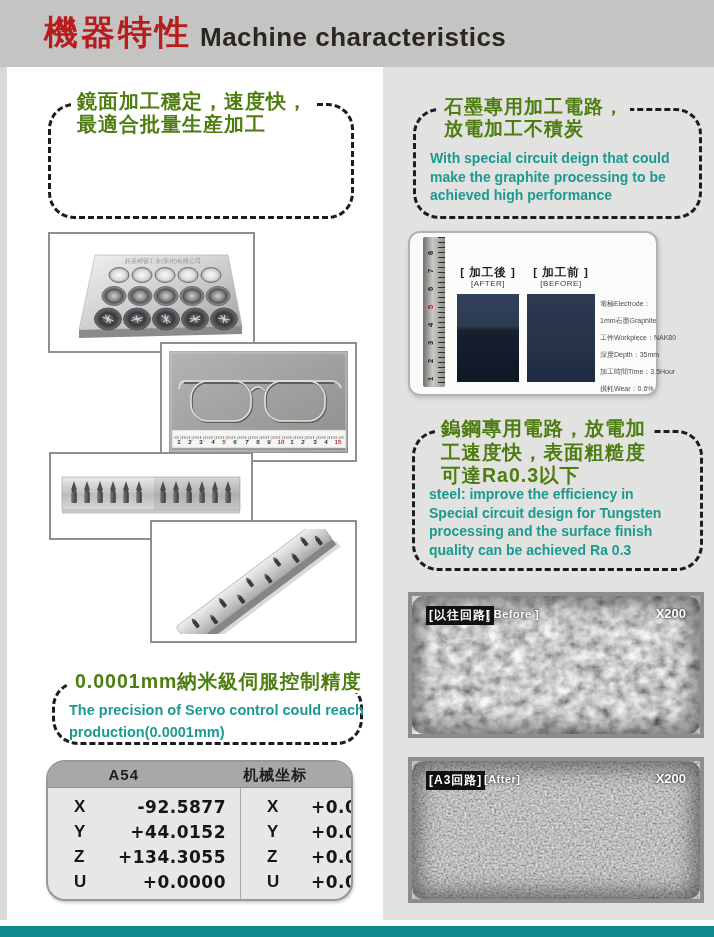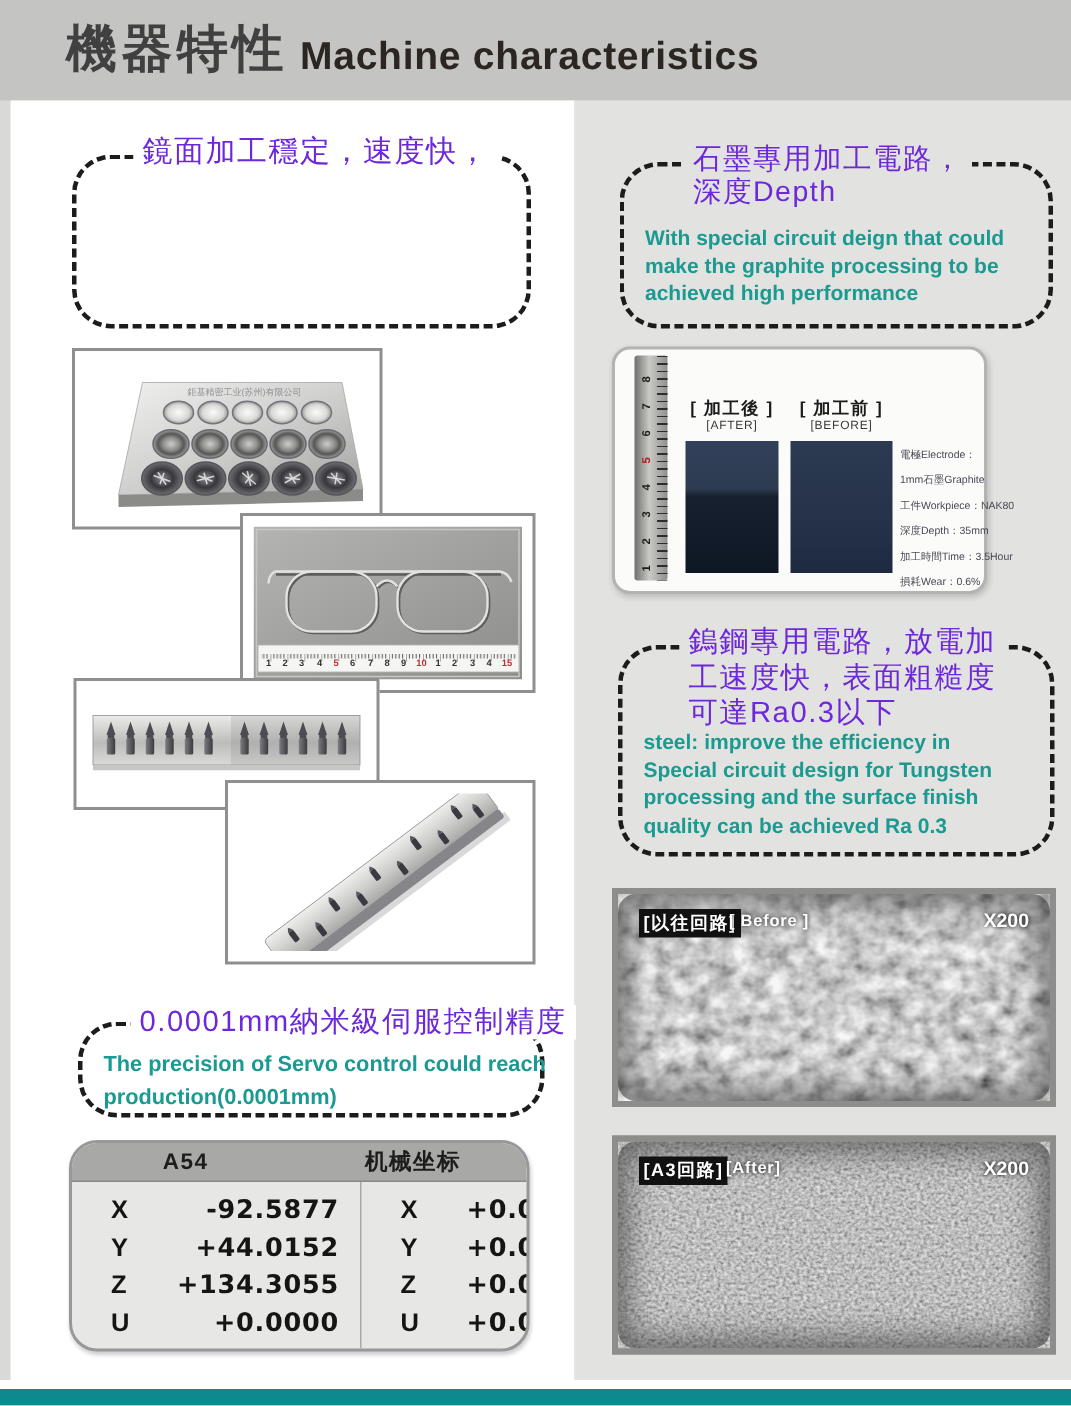--- a/index.html
+++ b/index.html
@@ -4,32 +4,32 @@
 <style>
   html,body{margin:0;padding:0;}
   body{width:714px;height:937px;position:relative;overflow:hidden;
        font-family:"Liberation Sans","DejaVu Sans",sans-serif;background:#ffffff;}
   .page{position:absolute;inset:0;background:#d9d9d7;}
   .abs{position:absolute;}
 
   
   .hdr{left:0;top:0;width:714px;height:67px;background:#c4c4c2;}
   .hdr .zh{position:absolute;left:44px;top:10px;font-size:34px;font-weight:bold;
-           letter-spacing:3px;color:#404040;}
+           letter-spacing:3px;color:#b91c1c;}
   .hdr .en{position:absolute;left:200px;top:22px;font-size:26px;font-weight:bold;
            letter-spacing:.5px;color:#2b2622;}
   .lpanel{left:7px;top:67px;width:376px;height:853px;background:#ffffff;}
   .rpanel{left:383px;top:67px;width:331px;height:853px;background:#e2e2e0;}
   .gapstrip{left:0;top:920px;width:714px;height:6px;background:#ffffff;}
   .footerbar{left:0;top:926px;width:714px;height:11px;background:#0f8a8c;}
 
   
   .dbox{border:3px dashed #1c1c1c;border-radius:26px;}
-  .dtitle{position:absolute;font-weight:normal;color:#6d28d9;letter-spacing:1px;
-          line-height:23px;font-size:20px;padding:0 6px;white-space:nowrap;margin-left:18px;}
+  .dtitle{position:absolute;font-weight:bold;color:#4d7c0f;letter-spacing:1px;
+          line-height:23px;font-size:20px;padding:0 6px;white-space:nowrap;}
   .dtitle.onwhite{background:#ffffff;}
   .dtitle.ongray{background:#e2e2e0;}
   .den{position:absolute;font-weight:bold;color:#1a9a91;white-space:nowrap;}
   .b1{left:48px;top:103px;width:300px;height:110px;}
   .b1 .dtitle{top:-16px;left:20px;}
   .b1 .den{top:42px;left:14px;font-size:14.5px;line-height:18.5px;}
   .r1{left:413px;top:108px;width:283px;height:105px;}
   .r1 .dtitle{top:-15px;left:22px;font-size:19px;line-height:22px;}
   .r1 .den{top:38px;left:14px;font-size:14px;line-height:18.5px;}
   .b2{left:52px;top:681px;width:305px;height:58px;}
@@ -111,20 +111,21 @@
     <span class="zh">機器特性</span>
     <span class="en">Machine characteristics</span>
   </div>
 
   <div class="abs lpanel"></div>
   <div class="abs rpanel"></div>
 
   <div class="abs dbox b1">
     <div class="dtitle onwhite">
       <div>鏡面加工穩定，速度快，</div>
+      <div>最適合批量生産加工</div>
     </div>
   </div>
 
   <div class="abs photo p1">
     <svg width="189" height="103" viewBox="0 0 189 103">
       <defs>
         <linearGradient id="mg" x1="0" y1="0" x2="1" y2="1">
           <stop offset="0" stop-color="#f0f0ee"></stop>
             <stop offset=".5" stop-color="#cfcfcd"></stop>
           <stop offset="1" stop-color="#a3a3a1"></stop>
@@ -354,21 +355,21 @@
           <span class="axis">U</span>
           <span class="val">+0.0000</span>
           </div>
       </div>
     </div>
   </div>
 
   <div class="abs dbox r1">
     <div class="dtitle ongray">
       <div>石墨專用加工電路，</div>
-      <div>深度Depth</div>
+      <div>放電加工不積炭</div>
     </div>
     <div class="den">
       <div>With special circuit deign that could</div>
       <div>make the graphite processing to be</div>
       <div>achieved high performance</div>
     </div>
   </div>
 
   <div class="abs gphoto">
     <div class="gruler">

